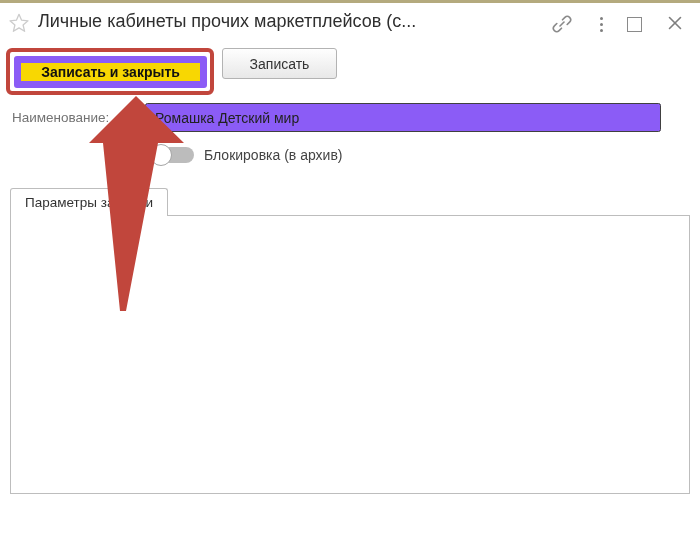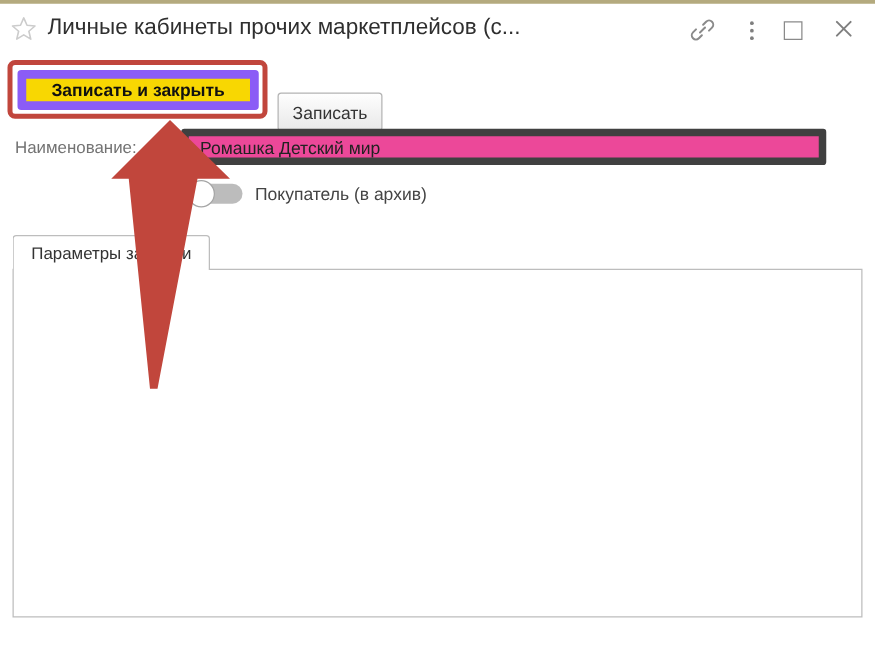--- a/index.html
+++ b/index.html
@@ -23,34 +23,34 @@
   
   .btn{
     position:absolute;display:flex;align-items:center;justify-content:center;gap:6px;
     background:linear-gradient(#fefefe,#e8e8e8);border:1px solid #b3b3b3;border-radius:3px;
     font-size:14px;color:#333;cursor:pointer;box-sizing:border-box;
   }
   .btn-save-close{
     left:14px;top:56px;width:193px;height:32px;background:#f8d702;border:7px solid #8b5cf6;
     font-weight:bold;color:#111;font-size:14px;z-index:5;
   }
-  .btn-save{left:222px;top:74px;width:84px;height:31px;text-align:right;}
+  .btn-save{left:222px;top:48px;width:115px;height:31px;text-align:right;}
   .btn-more{left:618px;top:58px;width:71px;height:31px;}
   .caret{width:0;height:0;border-left:3.5px solid transparent;border-right:3.5px solid transparent;
          border-top:4px solid #555;}
   .highlight-ring{
     position:absolute;left:6px;top:48px;width:208px;height:47px;border:4px solid #c1463c;
     border-radius:6px;box-sizing:border-box;z-index:6;pointer-events:none;background:transparent;
   }
   
   .lbl{position:absolute;font-size:13.5px;color:#737373;white-space:nowrap;}
   .name-lbl{left:12px;top:110px;}
   .text-field{
     position:absolute;left:145px;top:103px;width:516px;height:29px;box-sizing:border-box;
-    border:6px solid #404040;border-radius:2.5px;background:#ec4899;font-family:inherit;
+    border:1px solid #404040;border-radius:2.5px;background:#8b5cf6;font-family:inherit;
     font-size:14px;color:#222;padding:0 9px;outline:none;
   }
   
   .toggle{position:absolute;left:150px;top:144px;width:44px;height:22px;cursor:pointer;}
   .toggle .track{position:absolute;left:4px;top:3px;width:40px;height:16px;border-radius:8px;background:#bcbcbc;}
   .toggle .knob{position:absolute;left:0;top:0;width:20px;height:20px;border-radius:50%;
                 background:#fff;border:1px solid #a5a5a5;box-sizing:content-box;}
   .toggle-lbl{left:204px;top:147px;font-size:14px;color:#444;}
   
   .tab{
@@ -133,21 +133,21 @@
   <div class="highlight-ring"></div>
   <button class="btn btn-save">Записать</button>
 
   <div class="lbl name-lbl">Наименование:</div>
   <input class="text-field" type="text" value="Ромашка Детский мир" style="">
 
   <div class="toggle">
     <span class="track"></span>
     <span class="knob"></span>
   </div>
-  <div class="lbl toggle-lbl">Покупатель (в архив)</div>
+  <div class="lbl toggle-lbl">Блокировка (в архив)</div>
 
   <div class="tab">
     <span>Параметры загрузки</span>
   </div>
   <div class="panel"></div>
 
   <button class="plus-btn plus-top">
     <span>+</span>
   </button>
   <div class="gold-ring"></div>

